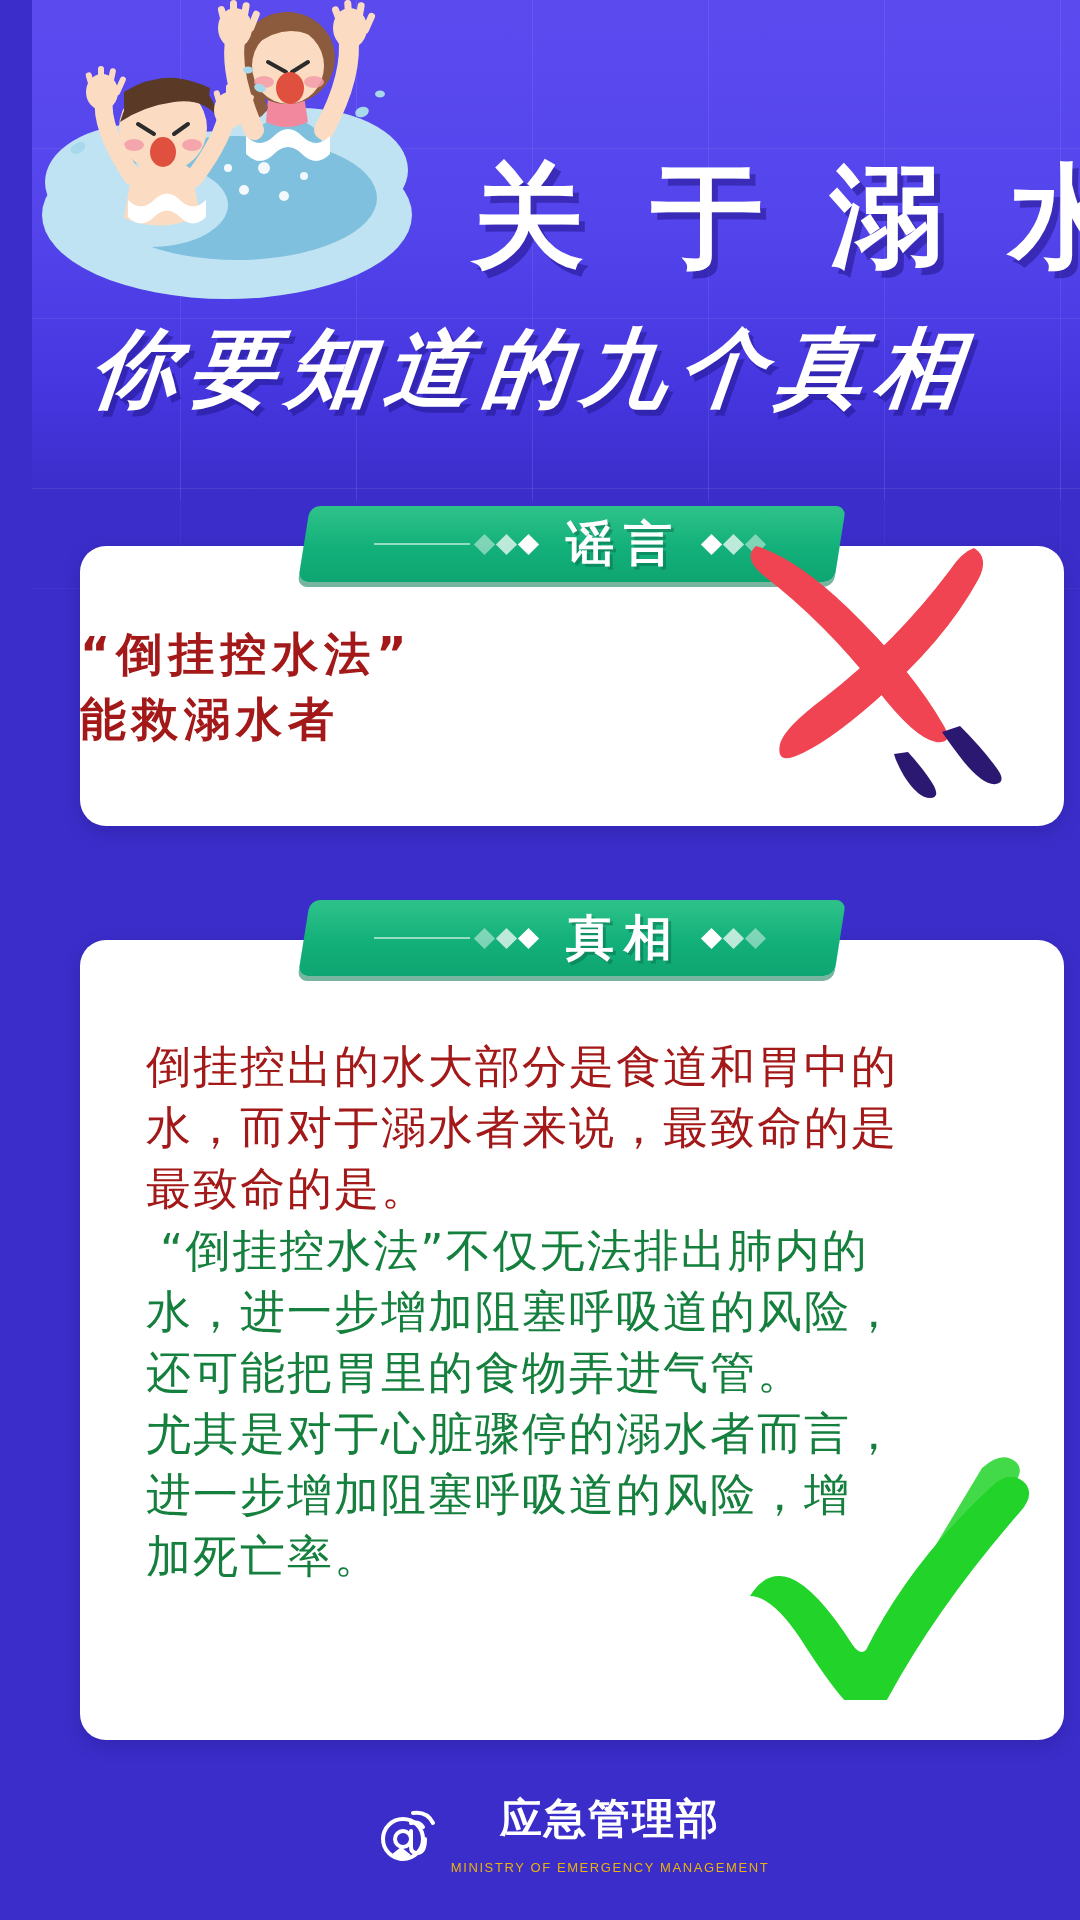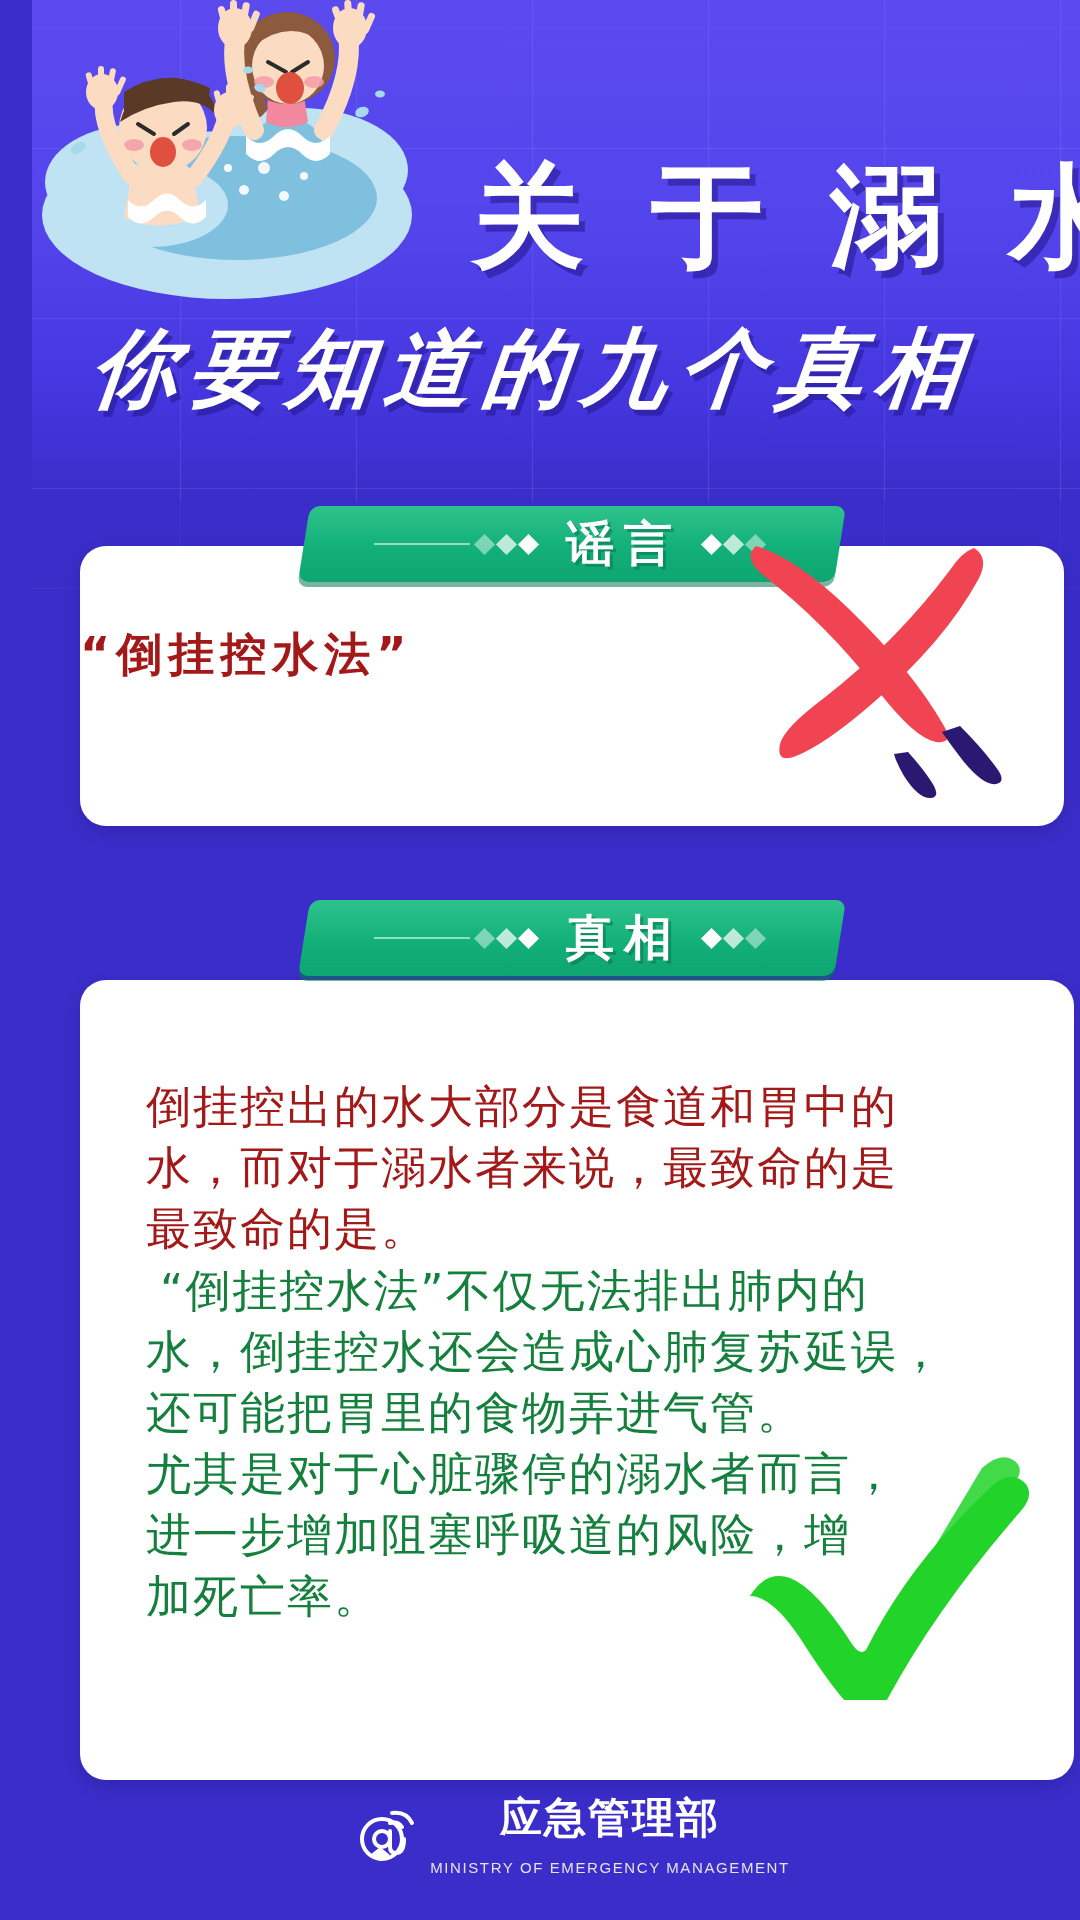--- a/index.html
+++ b/index.html
@@ -59,21 +59,21 @@
     white-space:nowrap;
     transform:skewX(-6deg);
   }
   
   .card{
     position:absolute;left:48px;width:984px;
     background:#ffffff;border-radius:26px;
     box-shadow:0 6px 18px rgba(12,5,70,.18);
   }
   #card-rumor{top:546px;height:280px;}
-  #card-truth{top:980px;height:800px;padding-left:10px;}
+  #card-truth{top:940px;height:800px;}
   
   .ribbon{
     position:absolute;left:272px;width:536px;height:76px;
     background:linear-gradient(180deg,#2EC28A 0%,#13B07A 55%,#0EA571 100%);
     border-radius:10px;
     transform:skewX(-9deg);
     box-shadow:0 5px 0 rgba(8,120,84,.55);
     z-index:5;
   }
   #ribbon-rumor{top:506px;}
@@ -123,21 +123,21 @@
   
   .footer{
     position:absolute;left:0;top:1788px;width:1080px;height:96px;
     display:flex;align-items:center;justify-content:center;gap:14px;
   }
   .footer-cn{
     color:#ffffff;font-size:42px;font-weight:bold;letter-spacing:2px;
     font-family:"DejaVu Sans","Liberation Sans",sans-serif;line-height:1;
   }
   .footer-en{
-    color:#e5e5e5;font-size:15px;letter-spacing:1.6px;
+    color:#eab308;font-size:13px;letter-spacing:1.6px;
     font-family:"Liberation Sans",sans-serif;
     margin-top:6px;text-align:center;
   }
   .footer-stack{display:flex;flex-direction:column;align-items:center;gap:14px;}
 </style>
 </head>
 <body>
 
 <div class="poster">
 
@@ -231,20 +231,21 @@
     <div class="title-main">关 于 溺 水</div>
   </div>
 
   <div class="grid-overlay lower"></div>
 
   <div class="title-sub">你要知道的九个真相</div>
 
   <div class="card" id="card-rumor">
     <div class="rumor-text">
       <div>“倒挂控水法”</div>
+      <div>能救溺水者</div>
     </div>
   </div>
 
   <div class="ribbon" id="ribbon-rumor">
     <div class="ribbon-inner">
       <span class="rib-orn">
         <span class="rib-line"></span>
         <span class="dia d1"></span>
           <span class="dia d2"></span>
           <span class="dia d3"></span>
@@ -265,21 +266,21 @@
     <path d="M238 206 q24 24 38 44 q8 12 -2 14 q-12 2 -32 -22 q-14 -18 -22 -30 z" fill="#2B1870"></path>
     <path d="M186 232 q18 20 26 34 q6 12 -4 12 q-12 0 -26 -22 q-8 -14 -10 -22 z" fill="#2B1870"></path>
   </svg>
 
   <div class="card" id="card-truth">
     <div class="truth-body">
       <div class="tline red">倒挂控出的水大部分是食道和胃中的</div>
       <div class="tline red">水，而对于溺水者来说，最致命的是</div>
       <div class="tline red">最致命的是。</div>
       <div class="tline green indent">“倒挂控水法”不仅无法排出肺内的</div>
-      <div class="tline green">水，倒挂控水还会造成心肺复苏延误，</div>
+      <div class="tline green">水，进一步增加阻塞呼吸道的风险，</div>
       <div class="tline green">还可能把胃里的食物弄进气管。</div>
       <div class="tline green">尤其是对于心脏骤停的溺水者而言，</div>
       <div class="tline green">进一步增加阻塞呼吸道的风险，增</div>
       <div class="tline green">加死亡率。</div>
     </div>
   </div>
 
   <div class="ribbon" id="ribbon-truth">
     <div class="ribbon-inner">
       <span class="rib-orn">

